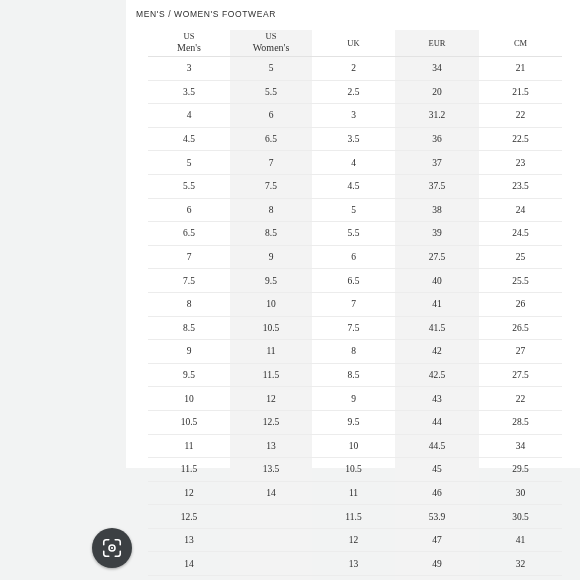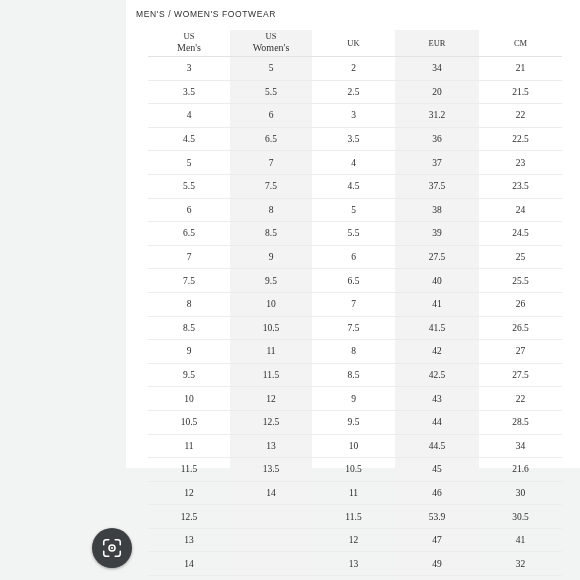--- a/index.html
+++ b/index.html
@@ -260,21 +260,21 @@
             <td class="shade">13</td>
             <td>10</td>
             <td class="shade">44.5</td>
             <td>34</td>
           </tr>
           <tr>
             <td>11.5</td>
             <td class="shade">13.5</td>
             <td>10.5</td>
             <td class="shade">45</td>
-            <td>21.6</td>
+            <td>29.5</td>
           </tr>
           <tr>
             <td>12</td>
             <td class="shade">14</td>
             <td>11</td>
             <td class="shade">46</td>
             <td>30</td>
           </tr>
           <tr>
             <td>12.5</td>

